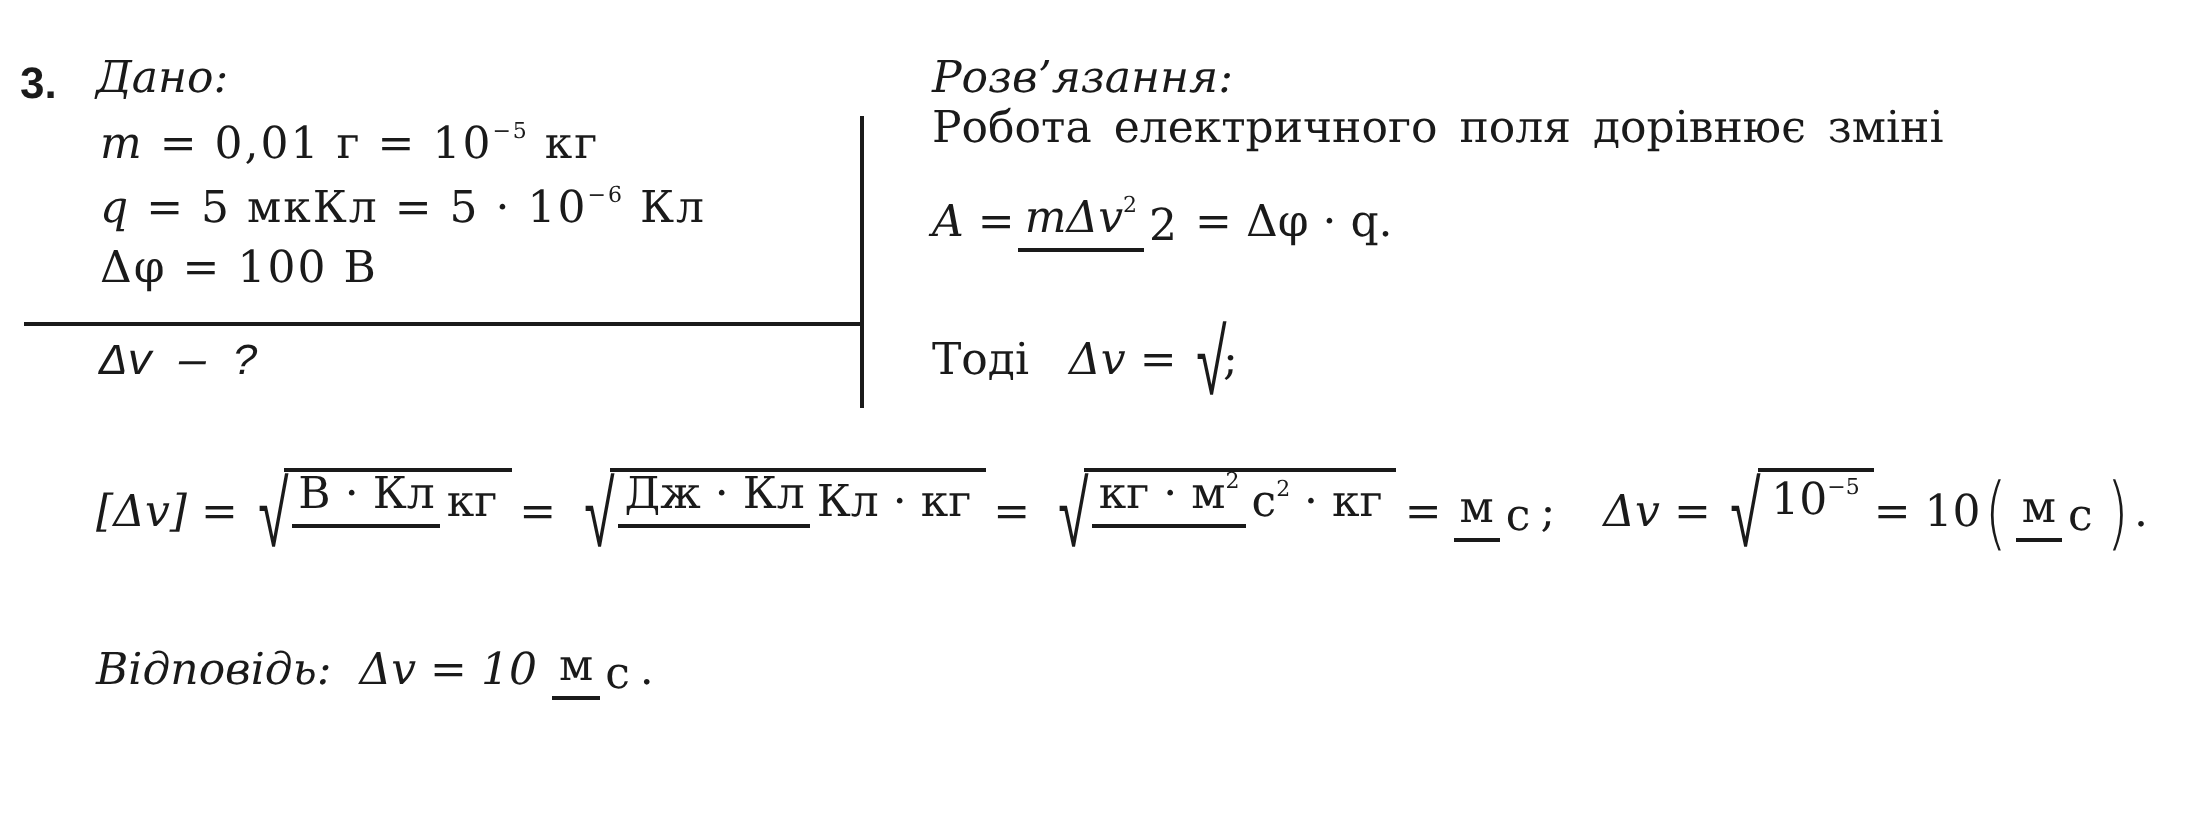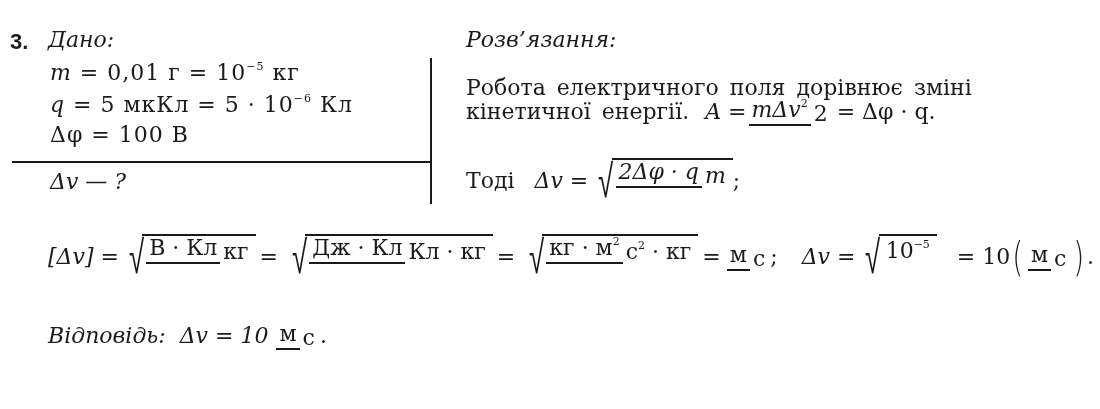--- a/index.html
+++ b/index.html
@@ -32,46 +32,39 @@
 <div class="abs t" style="left:50px; top:94px; letter-spacing:1px;">
   <span class="it">q</span><span> = 5 мкКл = 5 · 10</span><sup>−6</sup><span> Кл</span>
 </div>
 <div class="abs t" style="left:50px; top:124px; letter-spacing:1px;">
   <span>Δφ</span><span> = 100 В</span>
 </div>
 
 <div class="hline" style="left:12px; top:161px; width:419px; height:2px;"></div>
 <div class="hline" style="left:430px; top:58px; width:2px; height:146px;"></div>
 
-<div class="abs t it" style="left:50px; top:171px;">Δv — ?</div>
+<div class="abs t it" style="left:50px; top:171px;font-family:Liberation Mono, monospace;">Δv — ?</div>
 
 <div class="abs t it" style="left:466px; top:29px;">Розв’язання:</div>
-<div class="abs t" style="left:466px; top:77px; word-spacing:4px;">Робота електричного поля дорівнює зміні</div>
+<div class="abs t" style="left:466px; top:54px; word-spacing:4px;">Робота електричного поля дорівнює зміні</div>
 
 <div class="abs t row" style="left:466px; top:98px;">
-  <span style="word-spacing:4px; margin-right:16px;">кінетичної енергії.</span>
   <span class="it">A = </span>
   <span class="frac">
     <span class="n"><span class="it">mΔv</span><sup>2</sup></span>
     <span class="d">2</span>
   </span>
   <span style="margin-left:4px;">= Δφ · q.</span>
 </div>
 
 <div class="abs t row" style="left:466px; top:158px;">
   <span style="margin-right:20px;">Тоді</span>
   <span class="it">Δv = </span>
   <span class="sqrt">
     <span class="rad">√</span>
-    <span class="body">
-      <span class="frac">
-        <span class="n it">2Δφ · q</span>
-        <span class="d it">m</span>
-      </span>
-    </span>
   </span>
   <span>;</span>
 </div>
 
 <div class="abs t row" style="left:48px; top:234px;">
   <span class="it">[Δv] = </span>
   <span class="sqrt">
       <span class="rad">√</span>
       <span class="body">
     <span class="frac">
@@ -109,21 +102,21 @@
 
   <span class="it">Δv = </span>
   <span class="sqrt">
       <span class="rad">√</span>
       <span class="body">
     <span class="frac">
           <span class="d"><span>10</span><sup>−5</sup></span>
         </span>
   </span>
     </span>
-  <span style="margin-left:20px;">= 10</span>
+  <span style="margin-left:0;">= 10</span>
   <span class="paren">(</span>
   <span class="frac">
       <span class="n">м</span>
       <span class="d">с</span>
     </span>
   <span class="paren">)</span>
   <span>.</span>
 </div>
 
 <div class="abs t row" style="left:48px; top:322px;">

